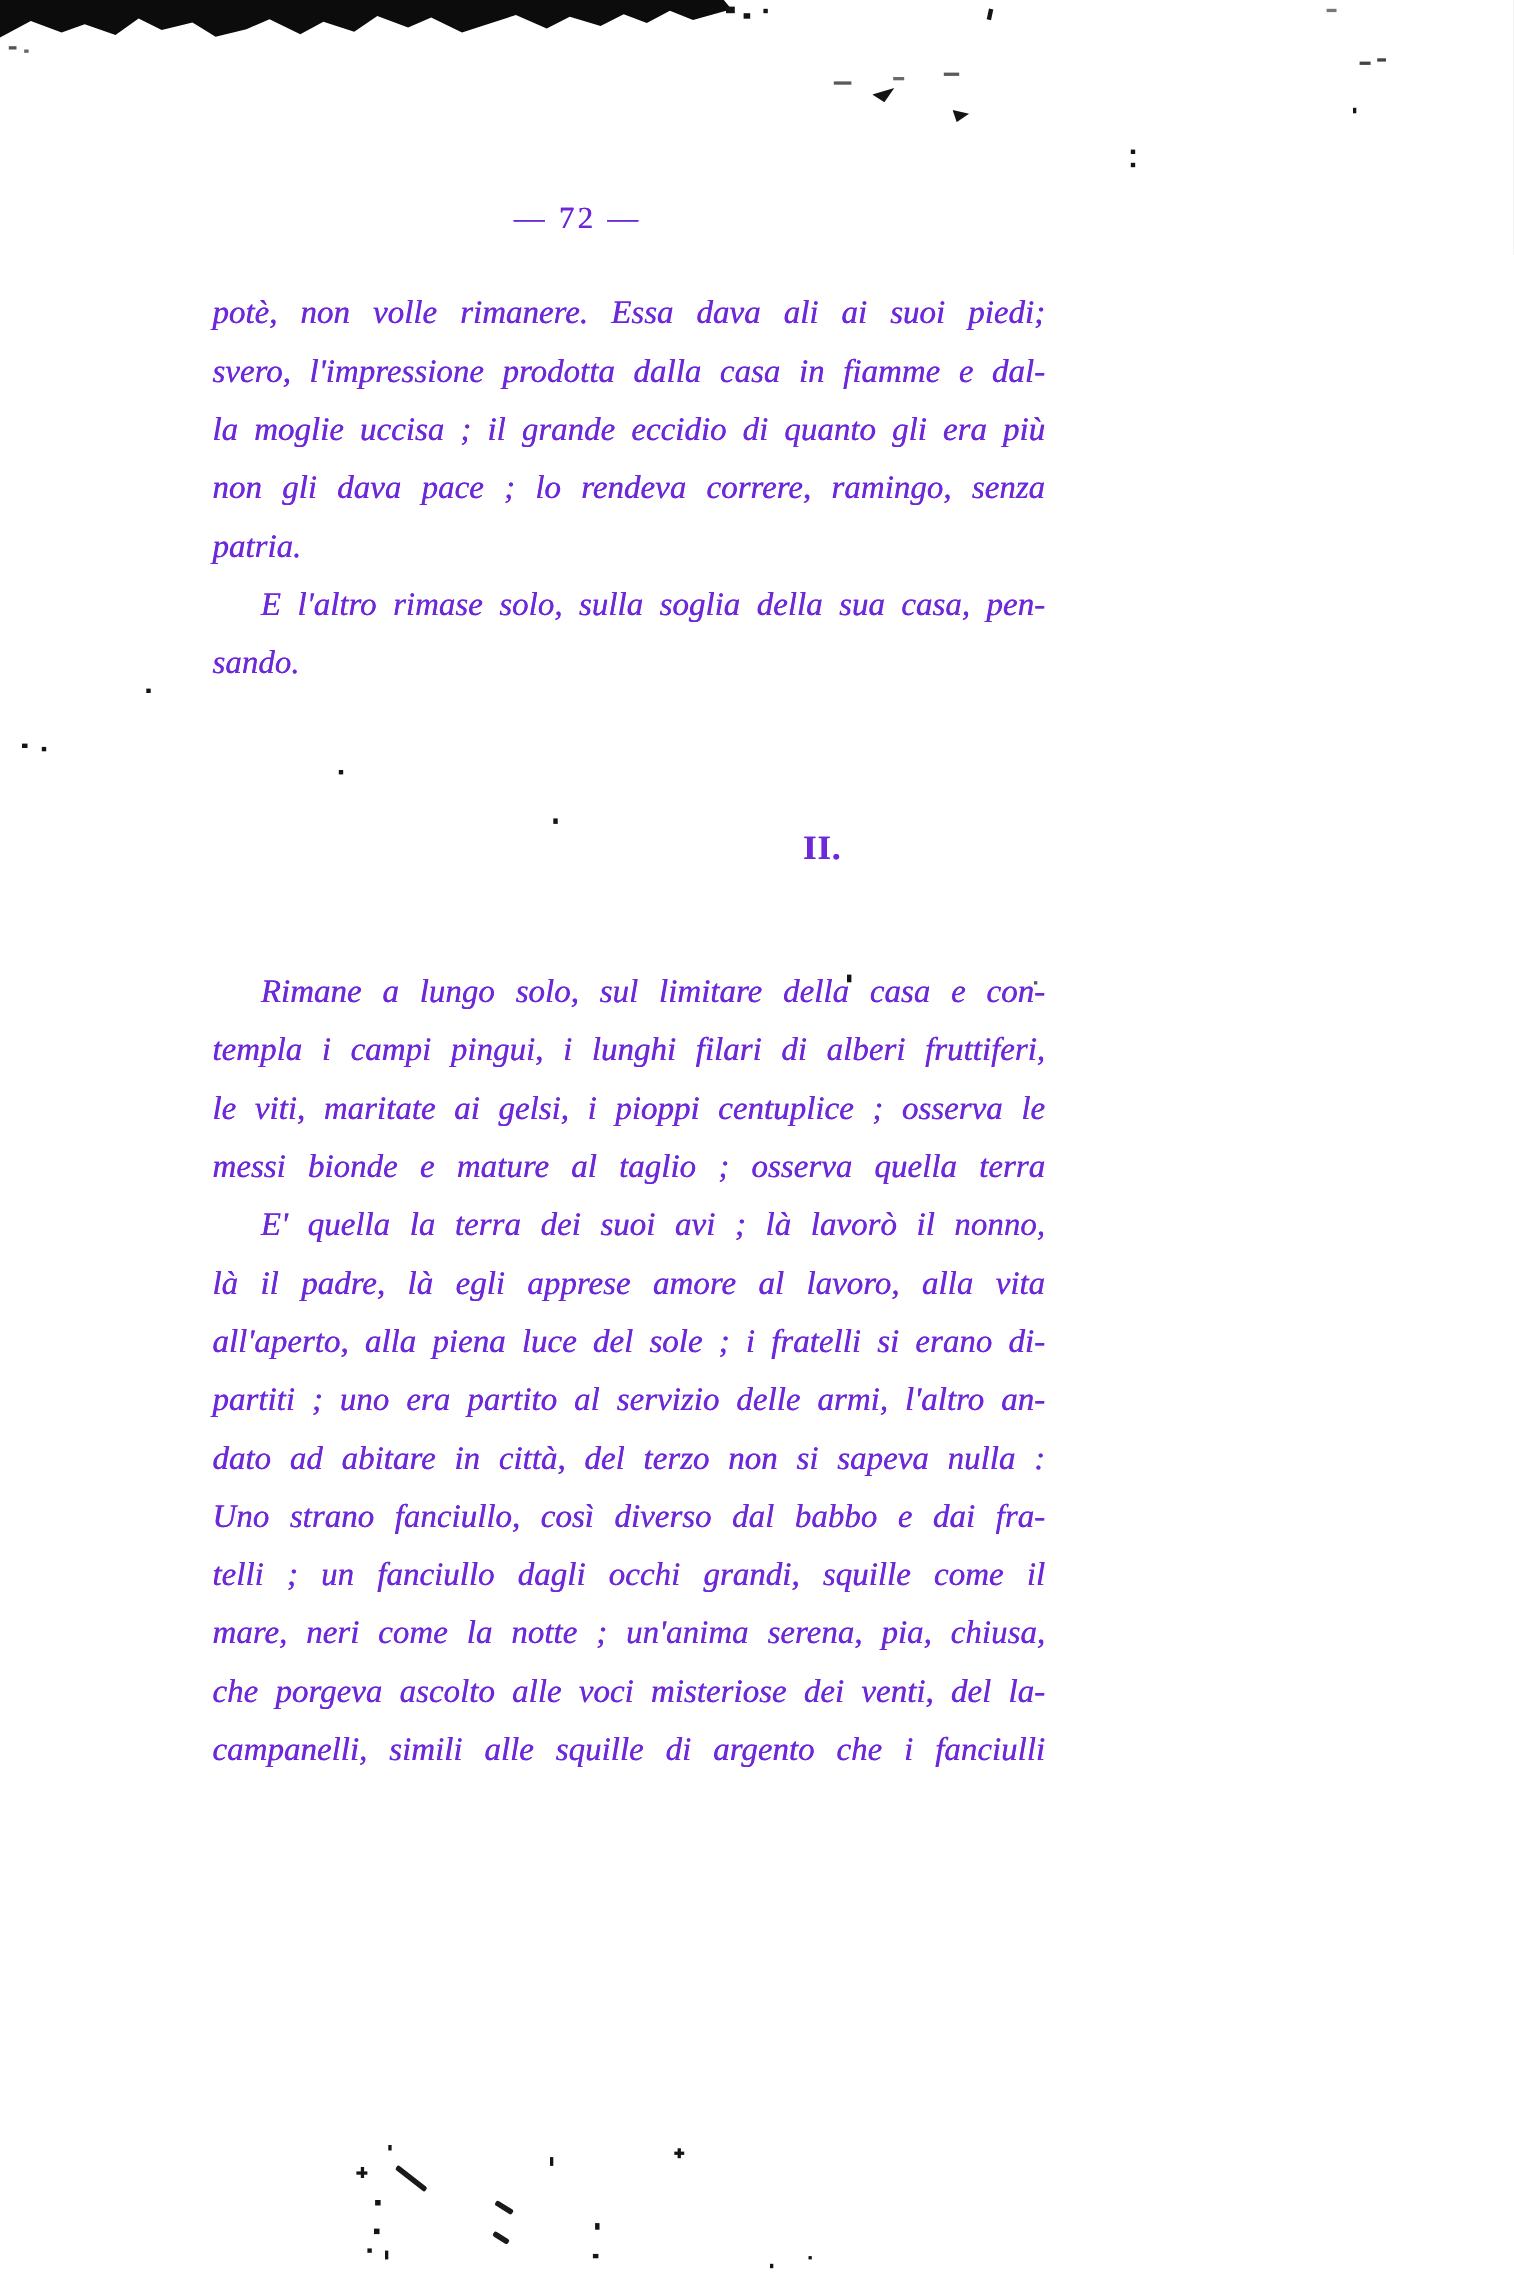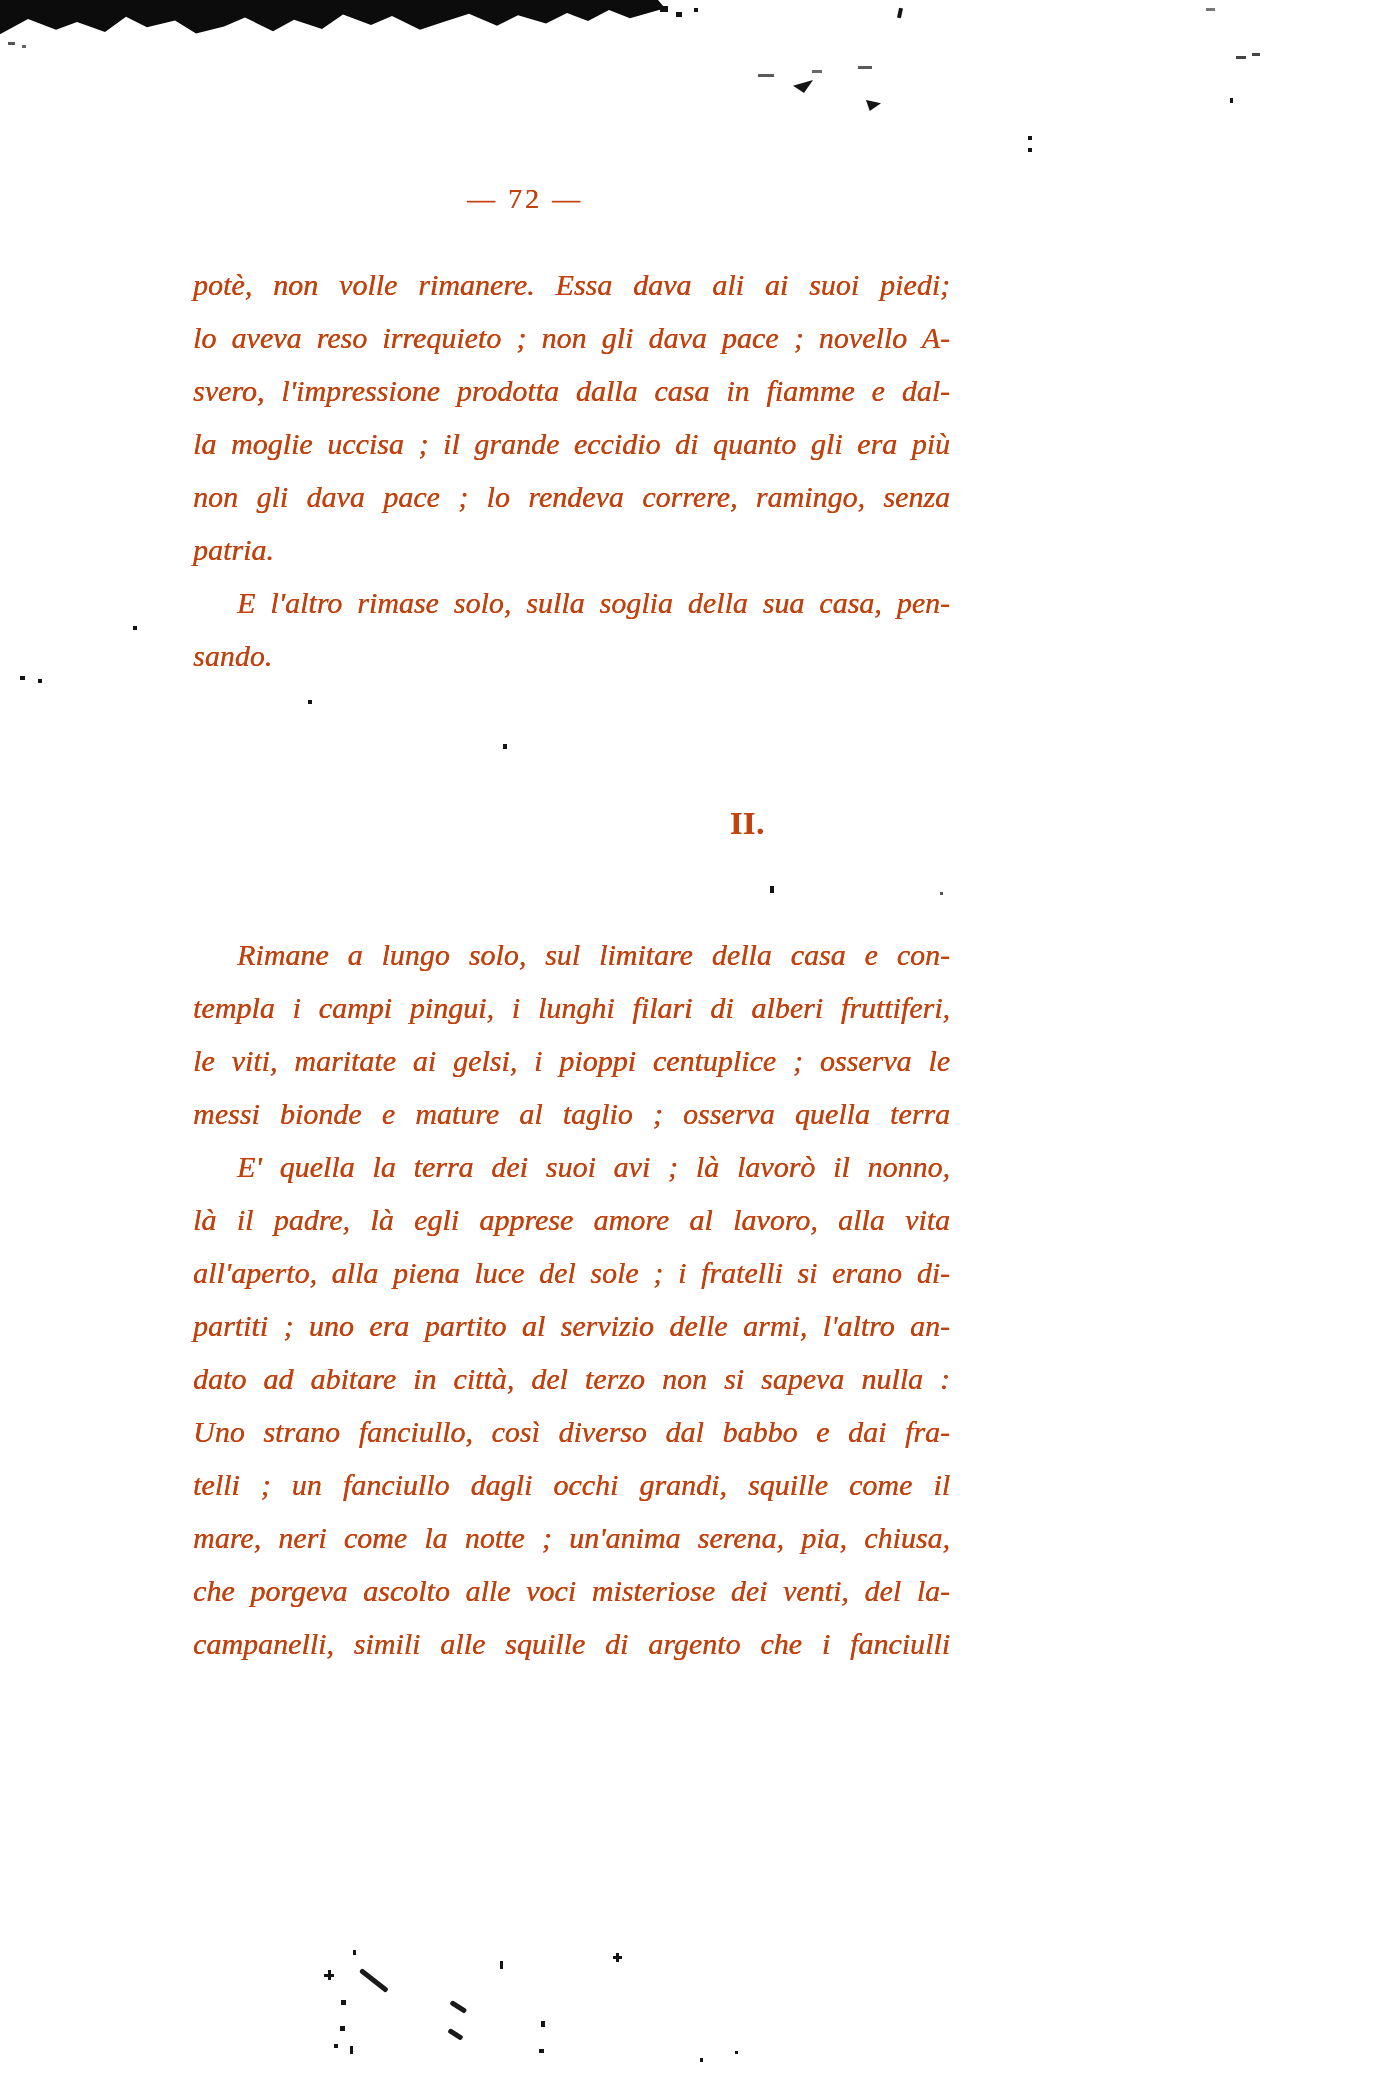--- a/index.html
+++ b/index.html
@@ -1,21 +1,21 @@
 <!DOCTYPE html>
 <html><head>
 <meta charset="utf-8">
 <style>
   html,body{margin:0;padding:0;background:#e8e8e8;}
   .page{
     position:relative;
     width:1376px;height:2080px;
     background:#ffffff;
     font-family:"Liberation Serif", serif;
-    color:#c2410c;
+    color:#6d28d9;
     overflow:hidden;
     margin:0 auto;
   }
   
   .pagenum,.textblock{text-shadow:0.35px 0 0 currentColor;}
 
   .pagenum{
     position:absolute;top:183px;left:440px;width:170px;
     text-align:center;font-size:28px;letter-spacing:3px;
   }
@@ -75,21 +75,20 @@
   <div class="speck" style="left:308px;top:700px;width:4px;height:4px;"></div>
   <div class="speck" style="left:503px;top:744px;width:4px;height:5px;"></div>
   <div class="speck" style="left:770px;top:886px;width:4px;height:7px;"></div>
   <div class="speck" style="left:940px;top:892px;width:3px;height:3px;background:#555;"></div>
 
   <div class="pagenum">— 72 —</div>
 
   <div class="textblock">
       <div class="para">
         <div class="line">potè, non volle rimanere. Essa dava ali ai suoi piedi;</div>
-        <div class="line">lo aveva reso irrequieto ; non gli dava pace ; novello A-</div>
         <div class="line">svero, l'impressione prodotta dalla casa in fiamme e dal-</div>
         <div class="line">la moglie uccisa ; il grande eccidio di quanto gli era più</div>
         <div class="line">non gli dava pace ; lo rendeva correre, ramingo, senza</div>
         <div class="line short">patria.</div>
       </div>
       <div class="para indent">
         <div class="line">E l'altro rimase solo, sulla soglia della sua casa, pen-</div>
         <div class="line short">sando.</div>
       </div>
       <div class="heading">II.</div>

